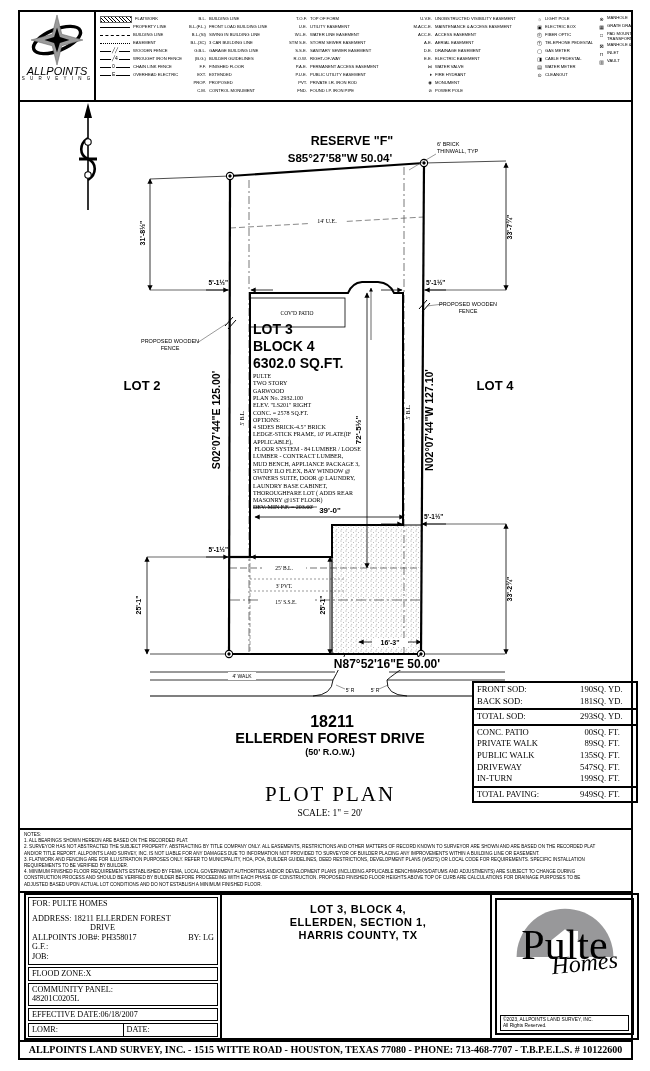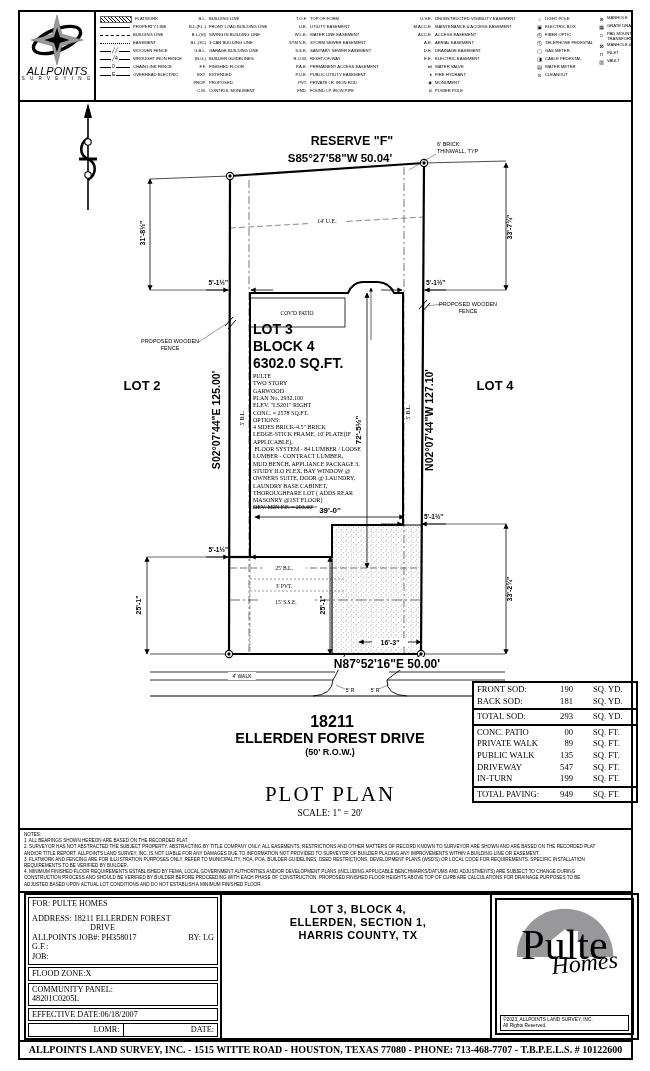--- a/index.html
+++ b/index.html
@@ -44,36 +44,36 @@
   .strike{text-decoration:line-through;}
 
   
   .tables{position:absolute;left:472px;top:681px;width:166px;border:2px solid #000;background:#fff;
           font-family:"Liberation Serif",serif;font-size:8.6px;box-sizing:border-box;}
   .tgroup{border-bottom:2px solid #000;padding:1px 3px;}
   .tgroup:last-child{border-bottom:none;}
   .trow{display:flex;line-height:11.6px;}
   .tlabel{flex:1;white-space:nowrap;}
   .tval{min-width:24px;text-align:right;}
-  .tunit{min-width:40px;padding-left:20px;font-family:Liberation Serif, serif;}
+  .tunit{min-width:40px;padding-left:0;font-family:Liberation Serif, serif;}
 
   
   .notes{position:absolute;left:18px;top:828px;width:615px;height:65px;border:2px solid #000;box-sizing:border-box;
          padding:2px 4px;font-size:4.6px;line-height:6.2px;background:#fff;overflow:hidden;}
   .notes div{white-space:nowrap;overflow:hidden;}
 
   
   .grid{position:absolute;left:24px;top:893px;width:615px;height:147px;border:2px solid #000;box-sizing:border-box;background:#fff;}
   .col-left{position:absolute;left:0;top:0;width:196px;height:100%;border-right:2px solid #000;box-sizing:border-box;
             font-family:"Liberation Serif",serif;font-size:8.2px;}
   .ibox{border:1.5px solid #000;margin:2px;padding:1px 3px;line-height:9.5px;}
   .ibox.first{height:64px;}
   .jobrow{display:flex;justify-content:space-between;}
   .addr2{padding-left:58px;}
-  .lomr-row{display:flex;padding:0;text-align:right;}
+  .lomr-row{display:flex;padding:0;}
   .lomr-cell{flex:1;padding:1px 3px;}
   .lomr-cell + .lomr-cell{border-left:1.5px solid #000;}
   .disc{font-size:4.6px;text-align:center;line-height:5.6px;padding:2px;}
   .col-mid{position:absolute;left:196px;top:0;width:272px;height:100%;}
   .legal{padding-top:8px;text-align:center;font-weight:bold;font-size:11px;line-height:13px;letter-spacing:0.5px;}
   .issue{position:absolute;left:54px;width:214px;bottom:4px;height:20px;border:1.5px solid #000;box-sizing:border-box;
          text-align:center;font-size:9.5px;line-height:17px;letter-spacing:1px;color:#333;}
   .col-right{position:absolute;right:0;top:0;width:147px;height:100%;border-left:2px solid #000;box-sizing:border-box;}
   .pulte-box{position:absolute;inset:3px;border:2px solid #000;overflow:hidden;}
   .dome{display:block;margin:4px auto 0;}

